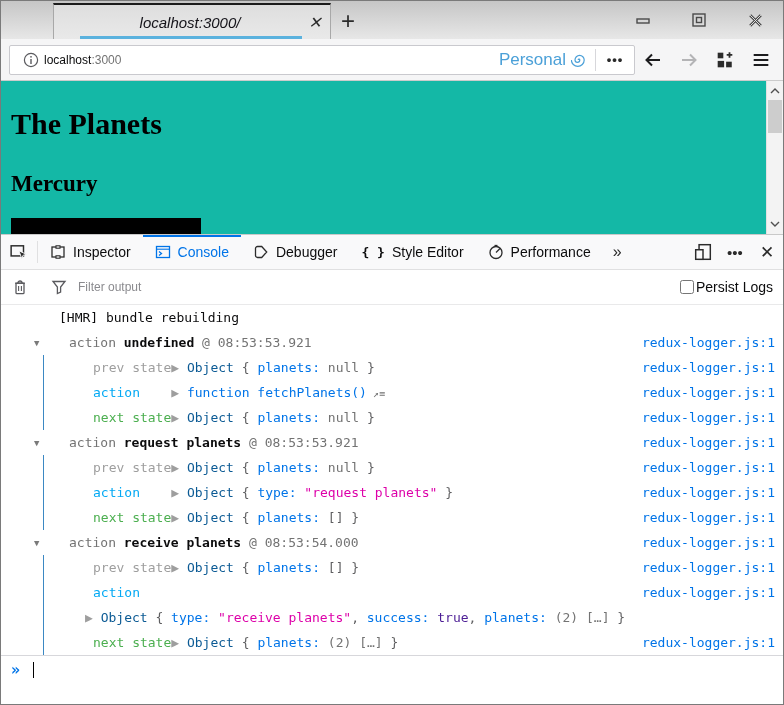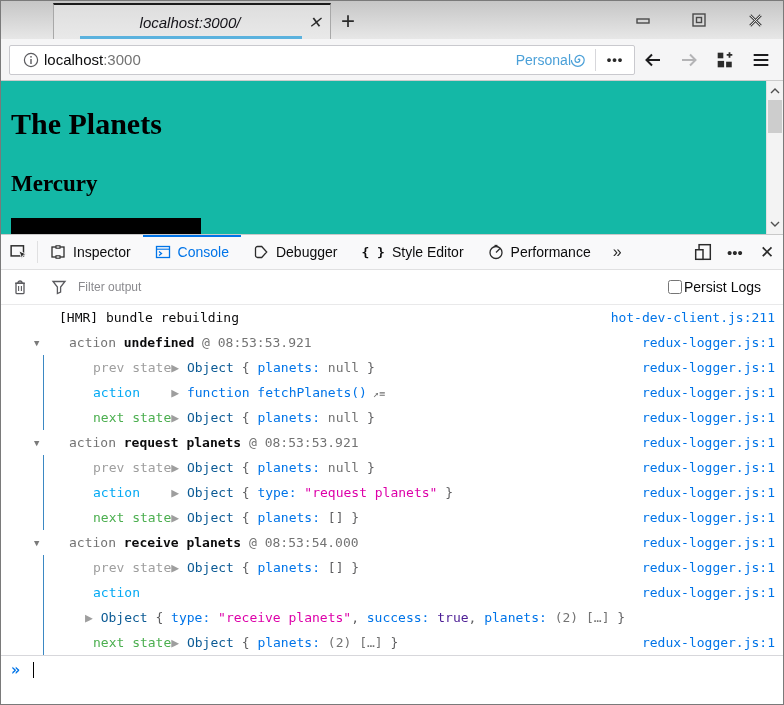--- a/index.html
+++ b/index.html
@@ -14,23 +14,23 @@
   .tab-close { width:30px; height:30px; display:flex; align-items:center; justify-content:center; font-size:16px; color:#2b2b2b; cursor:default; }
   .tab-underline { position:absolute; left:26px; right:28px; bottom:0; height:3px; background:#5bb2de; }
   .newtab-btn { width:34px; height:34px; display:flex; align-items:center; justify-content:center; font-size:24px; font-weight:400; color:#2b2b2b; margin-bottom:1px; }
   .win-controls { margin-left:auto; display:flex; align-items:center; height:38px; }
   .win-btn { width:56px; height:38px; display:flex; align-items:center; justify-content:center; }
 
   
   .navbar { height:42px; background:#f5f5f6; border-bottom:1px solid #cccccc; display:flex; align-items:center; padding:0 4px 0 8px; flex-shrink:0; }
   .urlbar { flex:1; height:30px; background:#fff; border:1px solid #c9c9ce; border-radius:2px; display:flex; align-items:center; padding-left:8px; }
   .url-info { width:26px; display:flex; align-items:center; justify-content:center; }
-  .url-text { flex:1; font-size:15px; color:#0c0c0d; white-space:nowrap; overflow:hidden; }
+  .url-text { flex:1; font-size:12px; color:#0c0c0d; white-space:nowrap; overflow:hidden; }
   .url-port { color:#737373; }
-  .container-chip { display:flex; align-items:center; color:#4ba0d8; font-size:14px; padding-right:8px; }
+  .container-chip { display:flex; align-items:center; gap:5px; color:#4ba0d8; font-size:17px; padding-right:8px; }
   .url-sep { width:1px; height:22px; background:#d7d7db; }
   .url-more { width:38px; text-align:center; font-size:13px; letter-spacing:1px; color:#2b2b2b; font-weight:bold; }
   .nav-btn { width:36px; height:36px; display:flex; align-items:center; justify-content:center; }
 
   
   .content { height:153px; position:relative; background:#14b8a6; overflow:hidden; flex-shrink:0; }
   .content-inner { padding:26px 24px 0 10px; }
   .page-h1 { font-family:"Liberation Serif", serif; font-size:30px; font-weight:bold; color:#000; }
   .page-h2 { font-family:"Liberation Serif", serif; font-size:23px; font-weight:bold; color:#000; margin-top:30px; }
   .planet-img { margin-top:21px; width:190px; height:40px; background:radial-gradient(ellipse 70px 30px at 52% 135%, #6b4f38 0%, #241a10 45%, #000 75%), #000; }
@@ -50,21 +50,21 @@
   .dt-overflow { display:flex; align-items:center; padding:0 10px; font-size:16px; color:#2b2b2b; }
   .dt-right { margin-left:auto; display:flex; align-items:center; }
   .dt-iconbtn { width:32px; height:100%; display:flex; align-items:center; justify-content:center; color:#2b2b2b; font-size:15px; }
   .dt-close { font-size:17px; }
 
   .dt-filterbar { height:35px; background:#ffffff; border-bottom:1px solid #e9e9ea; display:flex; align-items:center; flex-shrink:0; }
   .dt-trash { width:38px; height:100%; display:flex; align-items:center; justify-content:center; }
   .filter-funnel { width:38px; display:flex; align-items:center; justify-content:center; }
   .filter-input { flex:1; border:none; outline:none; font-size:12px; color:#0c0c0d; background:transparent; }
   .filter-input::placeholder { color:#8a8a8e; }
-  .persist { display:flex; align-items:center; gap:2px; padding-right:22px; font-size:14px; color:#0c0c0d; }
+  .persist { display:flex; align-items:center; gap:2px; padding-right:10px; font-size:14px; color:#0c0c0d; }
   .persist input { width:14px; height:14px; }
 
   
   .console { flex:1; background:#fff; font-family:"DejaVu Sans Mono", monospace; font-size:13px; overflow:hidden; display:flex; flex-direction:column; }
   .crow { position:relative; height:25px; display:flex; align-items:center; padding-left:38px; padding-right:8px; flex-shrink:0;margin-left:20px; }
   .crow.hdr { padding-left:48px; }
   .crow.child { padding-left:72px; }
   .crow.wrap { padding-left:64px; }
   .twisty { position:absolute; left:13px; top:50%; transform:translateY(-50%); color:#7a7a7a; font-size:9px; }
   .rail { position:absolute; left:22px; top:0; bottom:0; border-left:1px solid #3b88c3; }
@@ -268,21 +268,20 @@
     <label class="persist">
       <input type="checkbox" style="">
       <span>Persist Logs</span>
     </label>
   </div>
 
   <div class="console">
     <div id="console-rows">
         <div class="crow">
           <span class="cmsg"><span class="seg p">[HMR] bundle rebuilding</span></span>
-          <a class="srclink" href="#">hot-dev-client.js:211</a>
         </div>
         <div class="crow hdr">
           <span class="twisty">▼</span>
           <span class="cmsg"><span class="seg m">action </span><span class="seg b">undefined</span><span class="seg m"> @ 08:53:53.921</span></span>
           <a class="srclink" href="#">redux-logger.js:1</a>
         </div>
         <div class="crow child">
           <span class="rail"></span>
           <span class="cmsg"><span class="seg lbl lp">prev state</span><span class="seg c">▶ </span><span class="seg o">Object</span><span class="seg br"> { </span><span class="seg pr">planets:</span><span class="seg n"> null</span><span class="seg br"> }</span></span>
           <a class="srclink" href="#">redux-logger.js:1</a>

